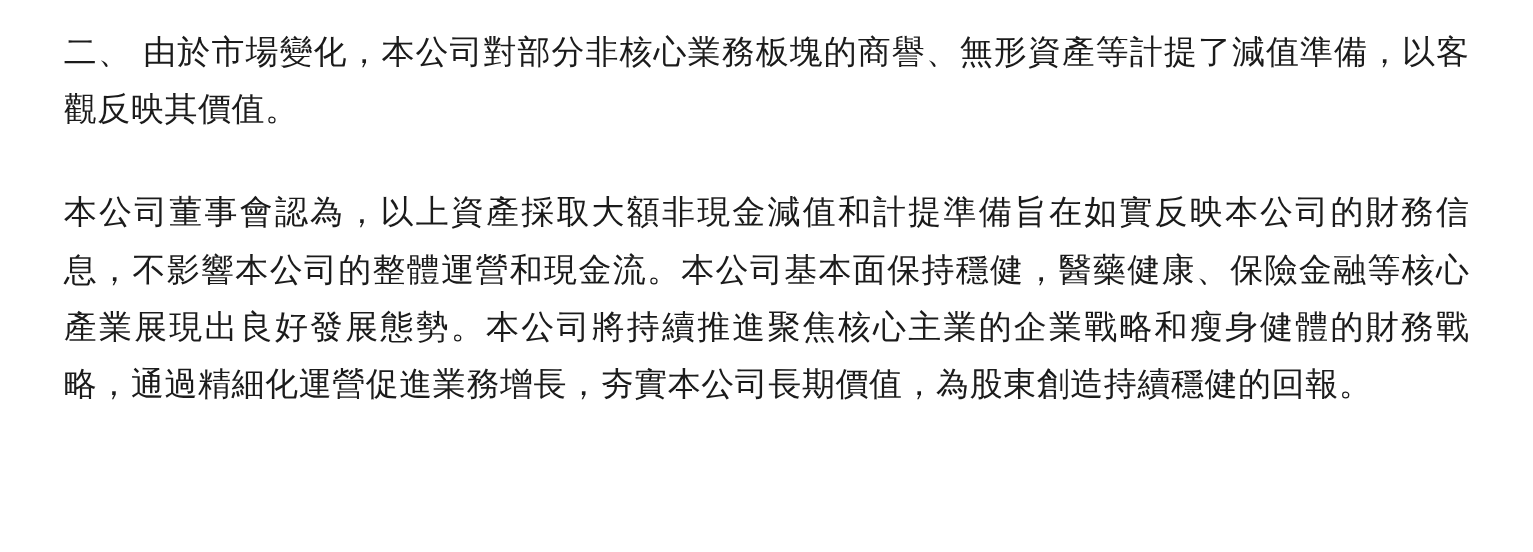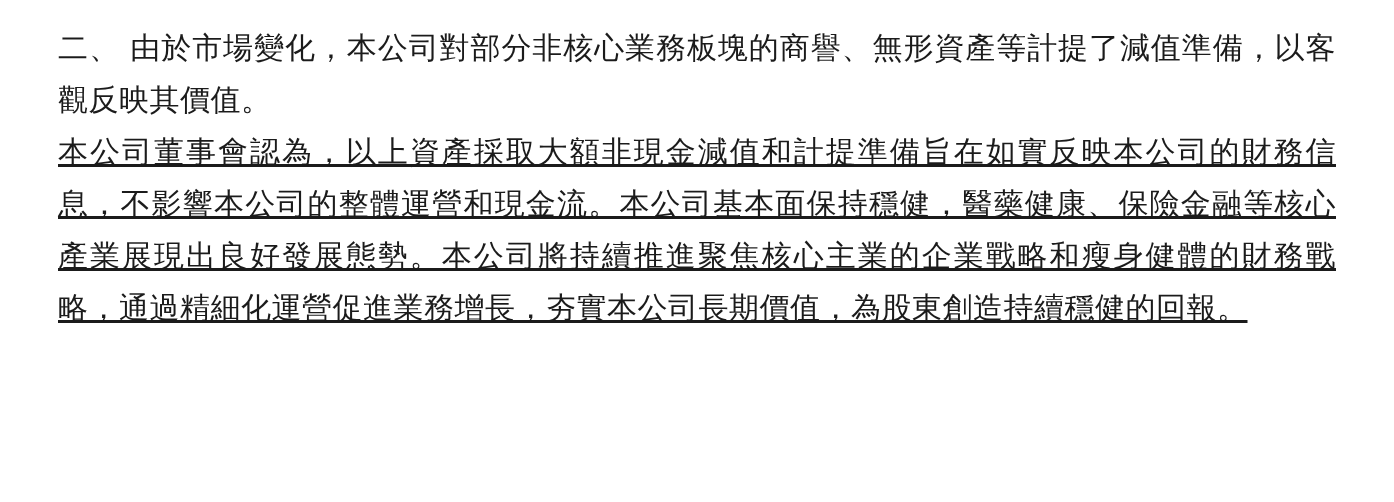--- a/index.html
+++ b/index.html
@@ -25,21 +25,21 @@
     font-size: 30px;
     line-height: 52px;
     letter-spacing: 0.5px;
     text-align: justify;
     text-justify: inter-character;
     color: #1b1b1b;
     margin: 0;
     white-space: normal;
   }
   .para + .para {
-    text-decoration: underline;
+    margin-top: 42px;
   }
   .para.last-full {
     text-align: justify;
   }
 </style>
 </head>
 <body>
 
 <div class="page">
   <p class="para">二、 由於市場變化，本公司對部分非核心業務板塊的商譽、無形資產等計提了減值準備，以客觀反映其價值。</p>

